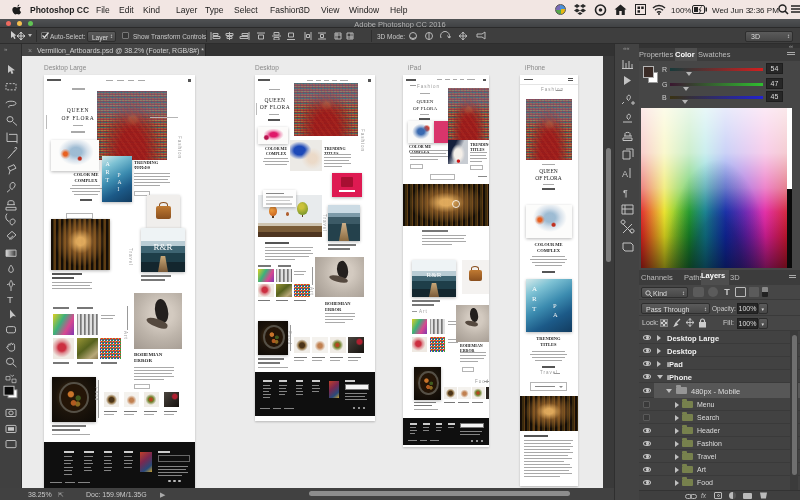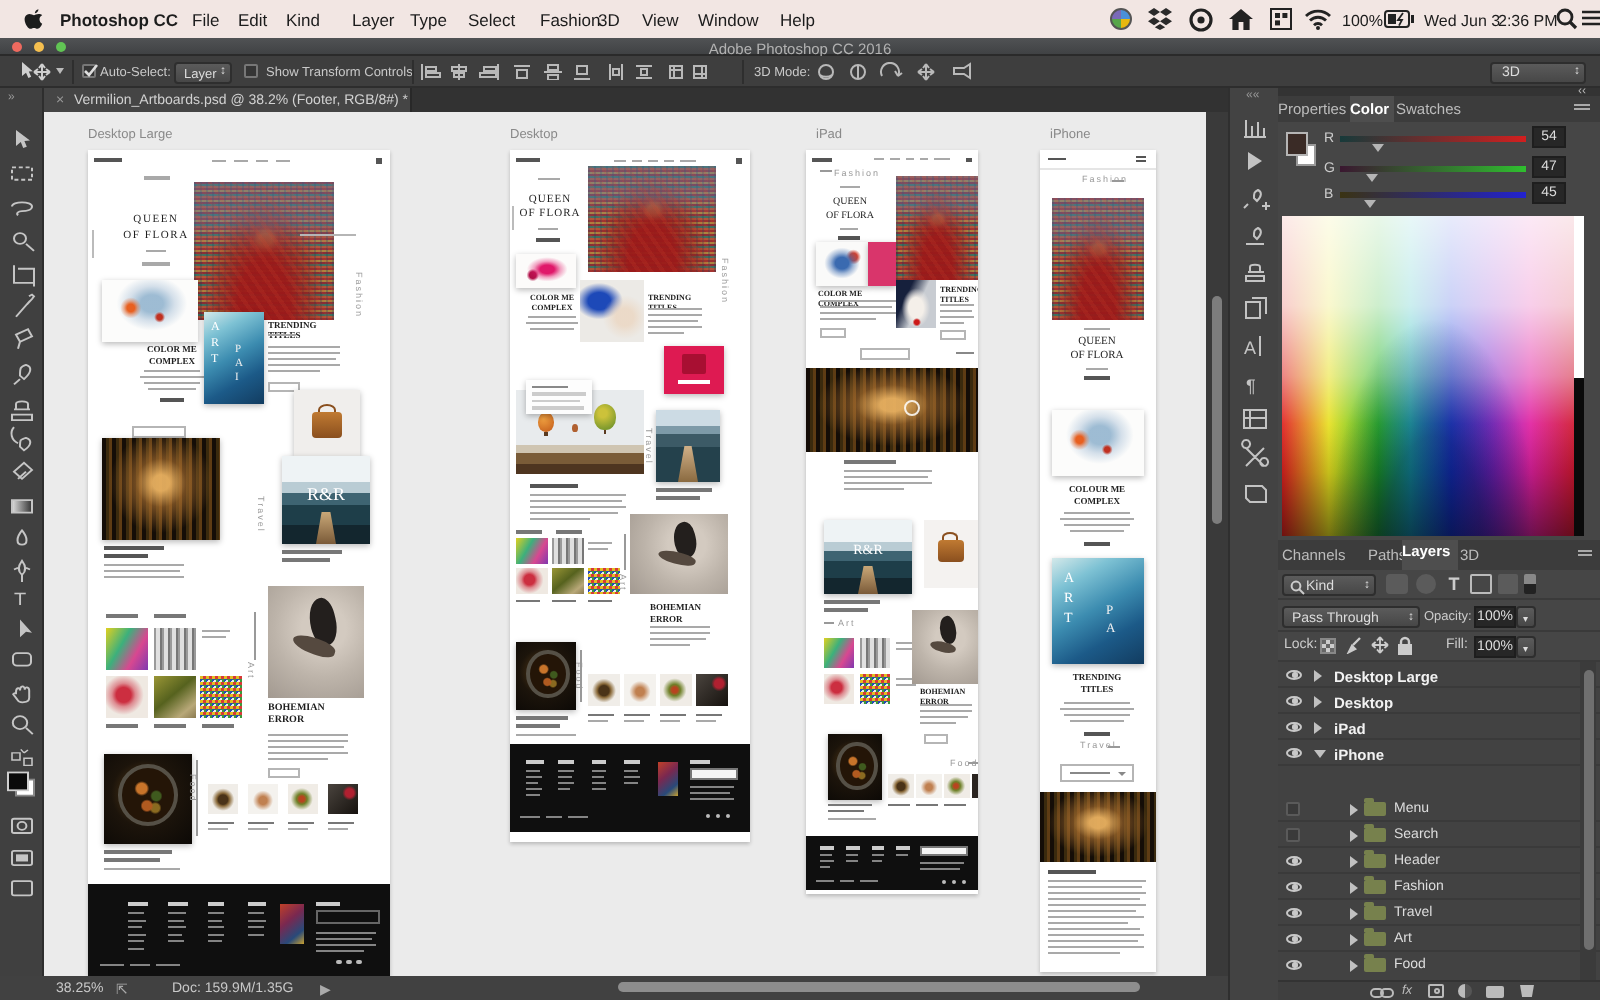--- a/index.html
+++ b/index.html
@@ -868,20 +868,27 @@
     <div class="lrow" style="top:26px;border-bottom:1px solid #3a3a3a">
         <span class="eye" style="left:4px;top:3.5px"></span>
         <span class="tri-r" style="left:18px;top:3.5px"></span>
         <b style="position:absolute;left:28px;top:2.5px;color:#f2f2f2">iPad</b>
       </div>
     <div class="lrow" style="top:39px;border-bottom:1px solid #3a3a3a">
         <span class="eye" style="left:4px;top:3.5px"></span>
         <span class="tri-d" style="left:18px;top:4.5px"></span>
         <b style="position:absolute;left:28px;top:2.5px;color:#f2f2f2">iPhone</b>
       </div>
+    <div class="lrow" style="top:52px;height:15px;border-bottom:1px solid #3a3a3a">
+        <span class="a" style="left:15px;top:0;width:146px;height:15px;background:#575757"></span>
+        <span class="eye" style="left:4px;top:4.5px"></span>
+        <span class="tri-d" style="left:27px;top:5.5px"></span>
+        <span class="fold foldg" style="left:37px;top:4px"></span>
+        <span style="position:absolute;left:52px;top:3.5px">480px - Mobile</span>
+      </div>
     <div class="lrow" style="top:67px;border-bottom:1px solid #3a3a3a">
         <span class="hidebx" style="left:4px;top:2.5px"></span>
         <span class="tri-r" style="left:36px;top:3.5px"></span>
         <span class="fold" style="left:43px;top:3px"></span>
         <span style="position:absolute;left:58px;top:2.5px;font-size:7px">Menu</span>
       </div>
     <div class="lrow" style="top:80px;border-bottom:1px solid #3a3a3a">
         <span class="hidebx" style="left:4px;top:2.5px"></span>
         <span class="tri-r" style="left:36px;top:3.5px"></span>
         <span class="fold" style="left:43px;top:3px"></span>

